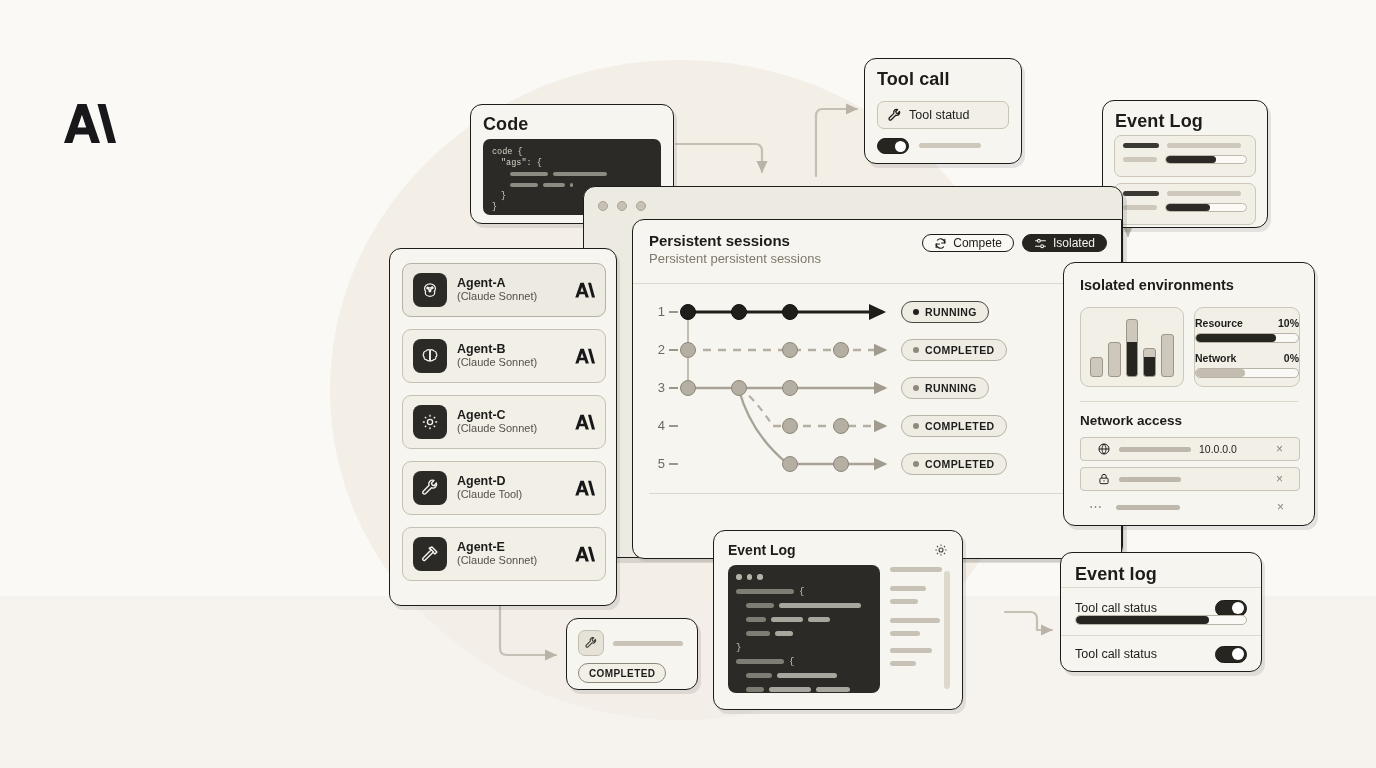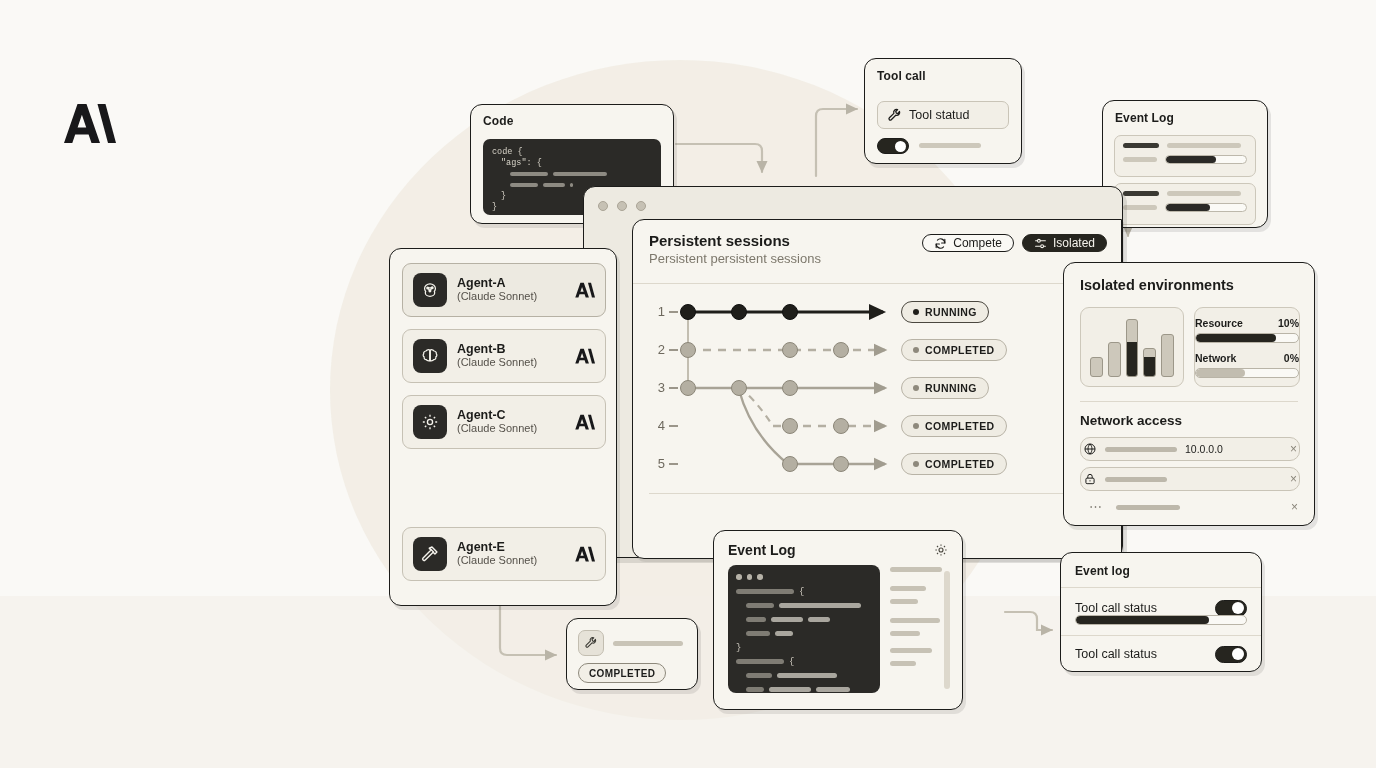--- a/index.html
+++ b/index.html
@@ -22,21 +22,21 @@
 
   
   .panel {
     position: absolute;
     background: #f7f5ef;
     border: 1.6px solid #1c1c1a;
     border-radius: 12px;
     box-shadow: 3px 4px 0 rgba(30,30,28,.10);
   }
   .panel-title {
-    font-size: 12px; font-weight: bold; color: #1c1c1a;
+    font-size: 18px; font-weight: bold; color: #1c1c1a;
     letter-spacing: .1px;
   }
 
   
   #logo { position: absolute; left: 58px; top: 100px; width: 58px; height: 46px; }
 
   
   #code-panel { left: 470px; top: 104px; width: 204px; height: 120px; }
   .code-box {
     position: absolute; left: 12px; top: 34px; right: 12px; bottom: 8px;
@@ -177,22 +177,22 @@
   .meter-track {
     height: 10px; border-radius: 6px; background: #faf9f5; border: 1.2px solid #b9b4a7;
     position: relative; overflow: hidden; margin-bottom: 9px;
   }
   .meter-fill { position: absolute; left: 0; top: 0; bottom: 0; border-radius: 6px; background: #26251f; }
   .meter-fill.light { background: #c2bdb0; }
   #iso-sep { position: absolute; left: 16px; right: 16px; top: 138px; height: 1.3px; background: #ddd8cc; }
   #iso-net-h { position: absolute; left: 16px; top: 150px; font-size: 13.5px; font-weight: bold; color: #1c1c1a; }
   .net-row {
     position: absolute; left: 16px; width: 220px; height: 24px;
-    display: flex; align-items: center; gap: 8px; padding: 0 2px;
-    background: #f2efe7; border: 1.3px solid #c9c4b7; border-radius: 10px;
+    display: flex; align-items: center; gap: 8px; padding: 0 16px;
+    background: #f2efe7; border: 1.3px solid #c9c4b7; border-radius: 4px;
     font-size: 10.5px; color: #1c1c1a;
   }
   .net-row.bare { background: none; border: none; padding-left: 9px; }
   .net-bar { height: 5px; border-radius: 3px; background: #bdb8ab; }
   .net-x { margin-left: auto; color: #8a857a; font-size: 12px; }
 
   
   #eventlog-bottom { left: 713px; top: 530px; width: 250px; height: 180px; }
   #eventlog-bottom .h { position: absolute; left: 14px; top: 11px; font-size: 14px; font-weight: bold; color: #1c1c1a; }
   #elb-code {
@@ -508,20 +508,35 @@
       <div class="agent-text">
         <div class="agent-name">Agent-C</div>
         <div class="agent-model">(Claude Sonnet)</div>
       </div>
       <svg class="agent-logo" viewBox="0 0 58 46">
         <path d="M6 43 L19.5 4 L28.5 4 L42 43 L33.5 43 L30.6 34.5 L17.2 34.5 L14.3 43 Z M19.6 27.6 L28.2 27.6 L23.9 14.8 Z" fill="#18181a"></path>
         <path d="M39.5 4 L47.5 4 L58 43 L50 43 Z" fill="#18181a"></path>
       </svg>
     </div>
 
+    <div class="agent-card" style="top:212px;">
+      <div class="agent-icon">
+        <svg width="20" height="20" viewBox="0 0 24 24" fill="none" stroke="#f5f3ec" stroke-width="1.7" stroke-linejoin="round">
+          <path d="M19.6 5.9a4.4 4.4 0 0 1-5.8 5.8l-7 7a2 2 0 1 1-2.9-2.9l7-7a4.4 4.4 0 0 1 5.8-5.8l-2.9 2.9.9 2.5 2.5.9z"></path>
+        </svg>
+      </div>
+      <div class="agent-text">
+        <div class="agent-name">Agent-D</div>
+        <div class="agent-model">(Claude Tool)</div>
+      </div>
+      <svg class="agent-logo" viewBox="0 0 58 46">
+        <path d="M6 43 L19.5 4 L28.5 4 L42 43 L33.5 43 L30.6 34.5 L17.2 34.5 L14.3 43 Z M19.6 27.6 L28.2 27.6 L23.9 14.8 Z" fill="#18181a"></path>
+        <path d="M39.5 4 L47.5 4 L58 43 L50 43 Z" fill="#18181a"></path>
+      </svg>
+    </div>
 
     <div class="agent-card" style="top:278px;">
       <div class="agent-icon">
         <svg width="20" height="20" viewBox="0 0 24 24" fill="none" stroke="#f5f3ec" stroke-width="1.7" stroke-linejoin="round">
           <path d="M14.4 3.6l5.9 5.9-2.4 2.4-2.1-2.1-9.5 9.5a1.8 1.8 0 1 1-2.6-2.6l9.5-9.5-2.1-2.1z"></path>
           <path d="M12.3 5.7l4.2 4.2"></path>
         </svg>
       </div>
       <div class="agent-text">
         <div class="agent-name">Agent-E</div>

